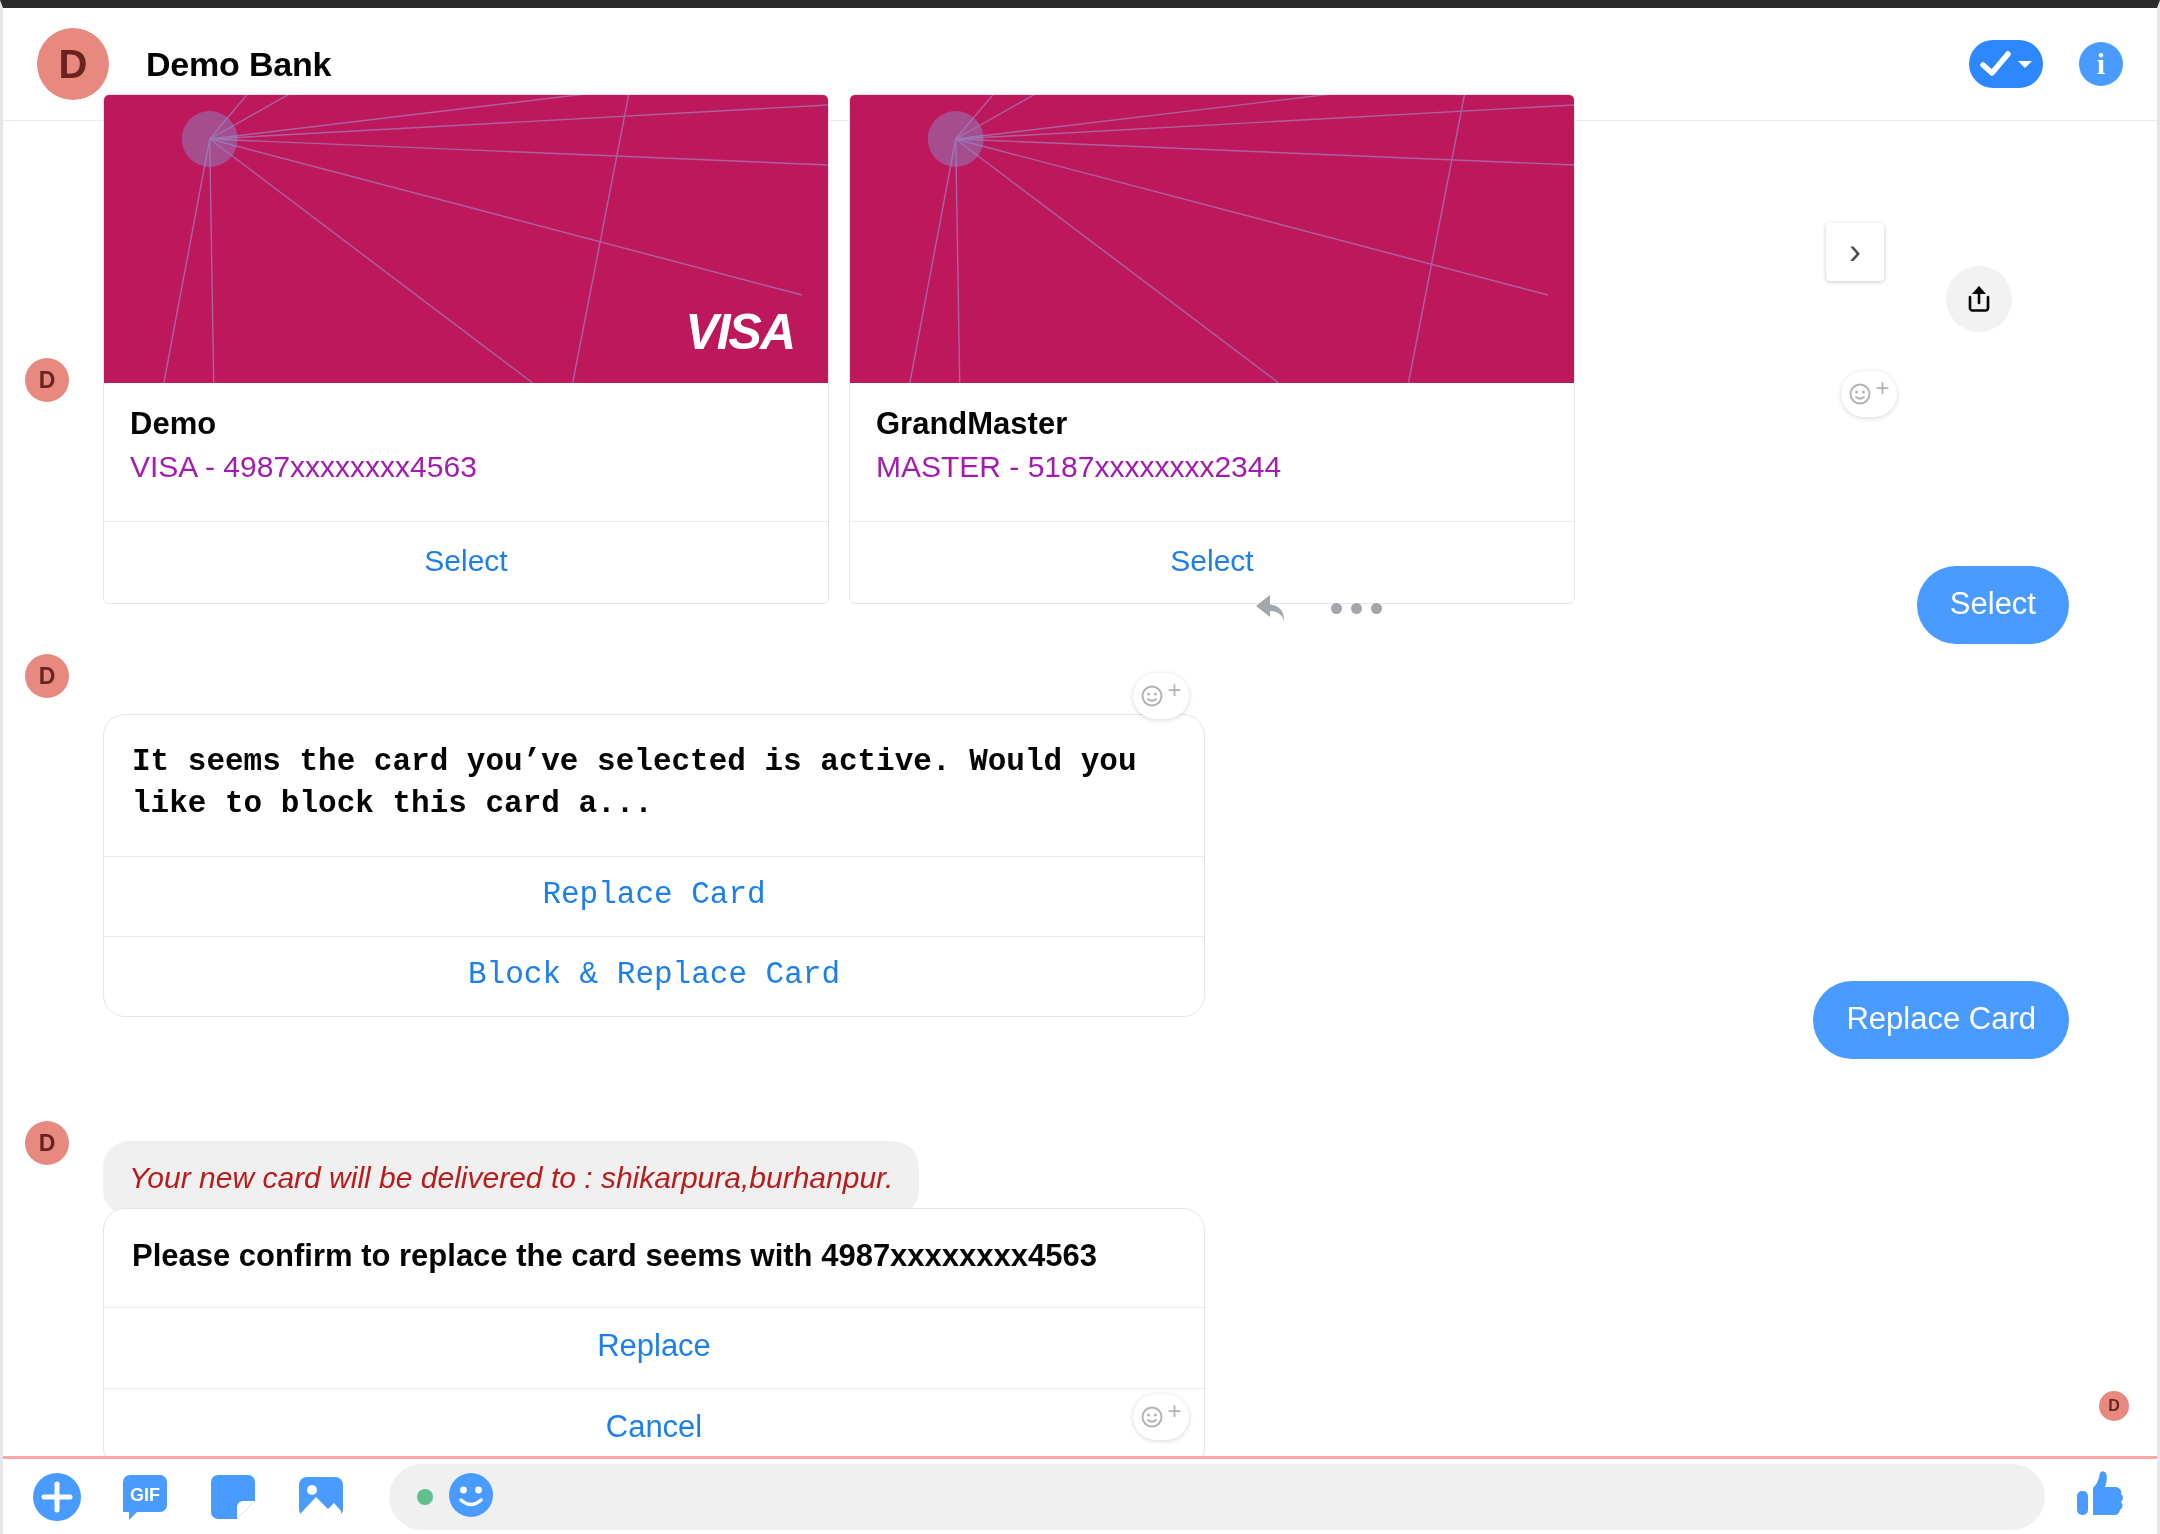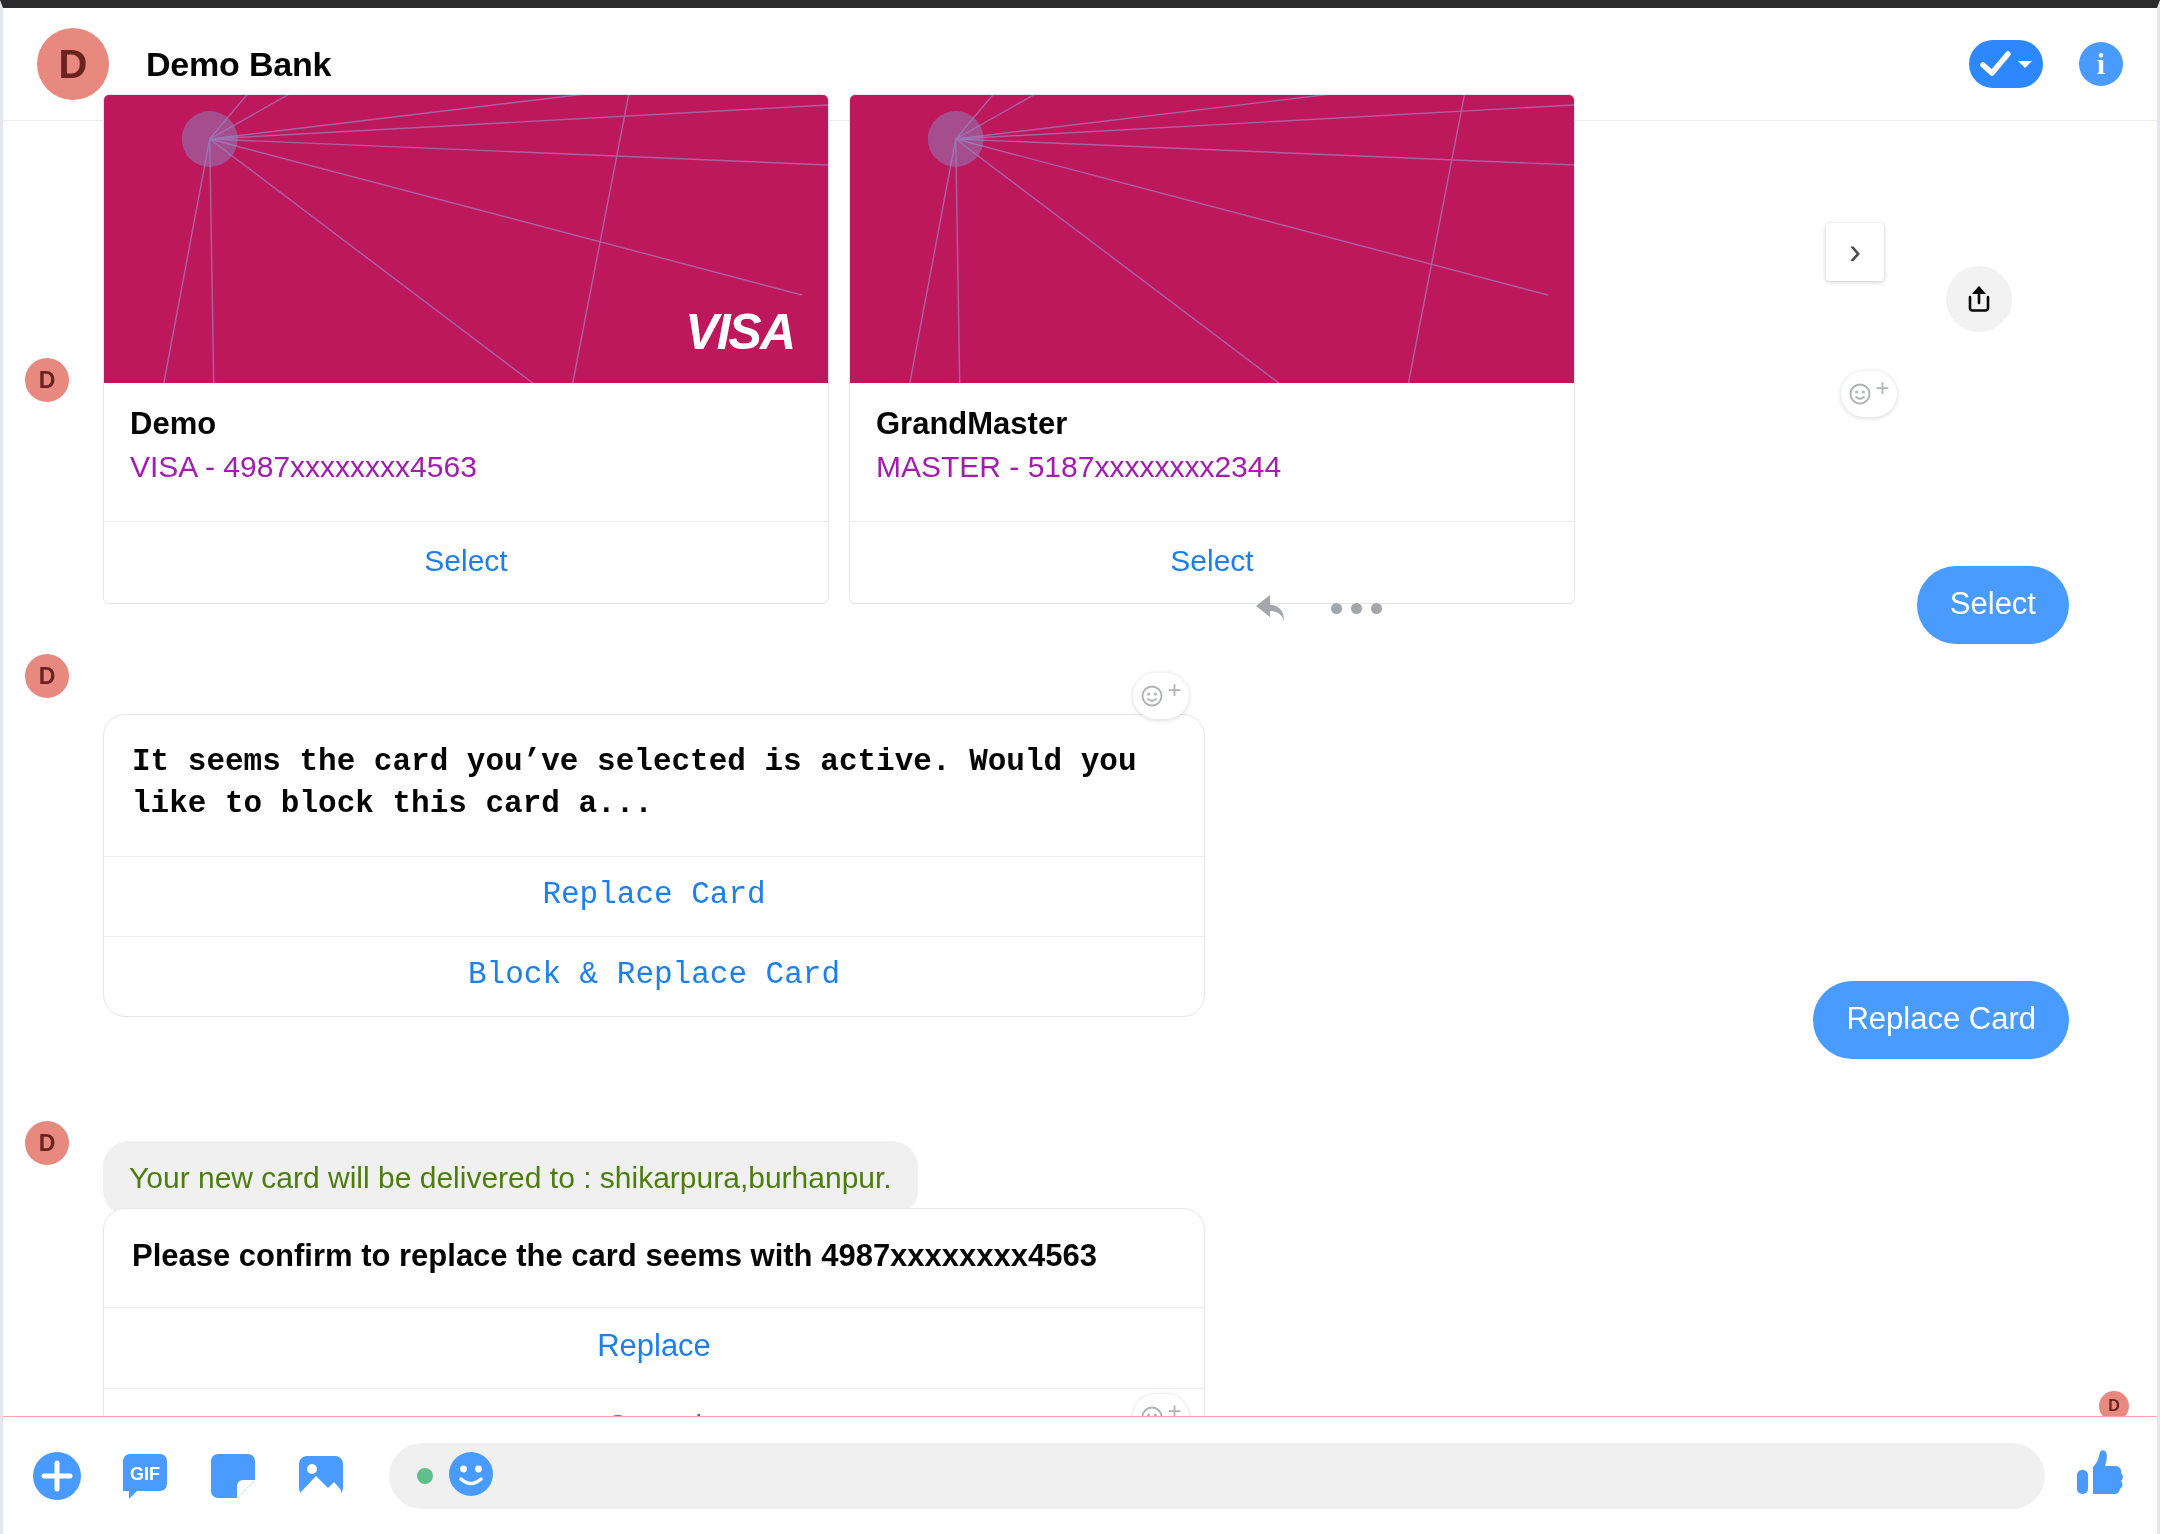--- a/index.html
+++ b/index.html
@@ -197,22 +197,23 @@
     color: #1d7fec;
     cursor: pointer;
   }
 
   .grey-bubble {
     position: absolute;
     background: #f0f0f0;
     border-radius: 26px;
     padding: 17px 26px 19px 26px;
     font-size: 30px;
-    color: #4d7c0f;
+    color: #b91c1c;
     line-height: 1.3;
+    font-style: italic;
   }
 
   .sent-bubble {
     position: absolute;
     background: #4a9bff;
     color: #ffffff;
     border-radius: 40px;
     padding: 19px 33px 22px 33px;
     font-size: 31px;
     line-height: 1.2;
@@ -245,23 +246,23 @@
     color: #6b2320;
     display: flex; align-items: center; justify-content: center;
     font-size: 16px; font-weight: bold;
   }
 
   
   .composer {
     position: absolute;
     bottom: 0; left: 0;
     width: 2154px;
-    height: 118px;
-    background: #ffffff;
-    border-top: 1px solid #fca5a5;
+    height: 78px;
+    background: #ffffff;
+    border-top: 3px solid #fca5a5;
     display: flex;
     align-items: center;
     padding: 0 26px 0 22px;
     gap: 0;
   }
   .comp-icon { width: 64px; height: 64px; display: flex; align-items: center; justify-content: center; flex: 0 0 auto; margin-right: 24px; }
   .input-wrap {
     flex: 1 1 auto;
     height: 66px;
     background: #f0f0f0;

